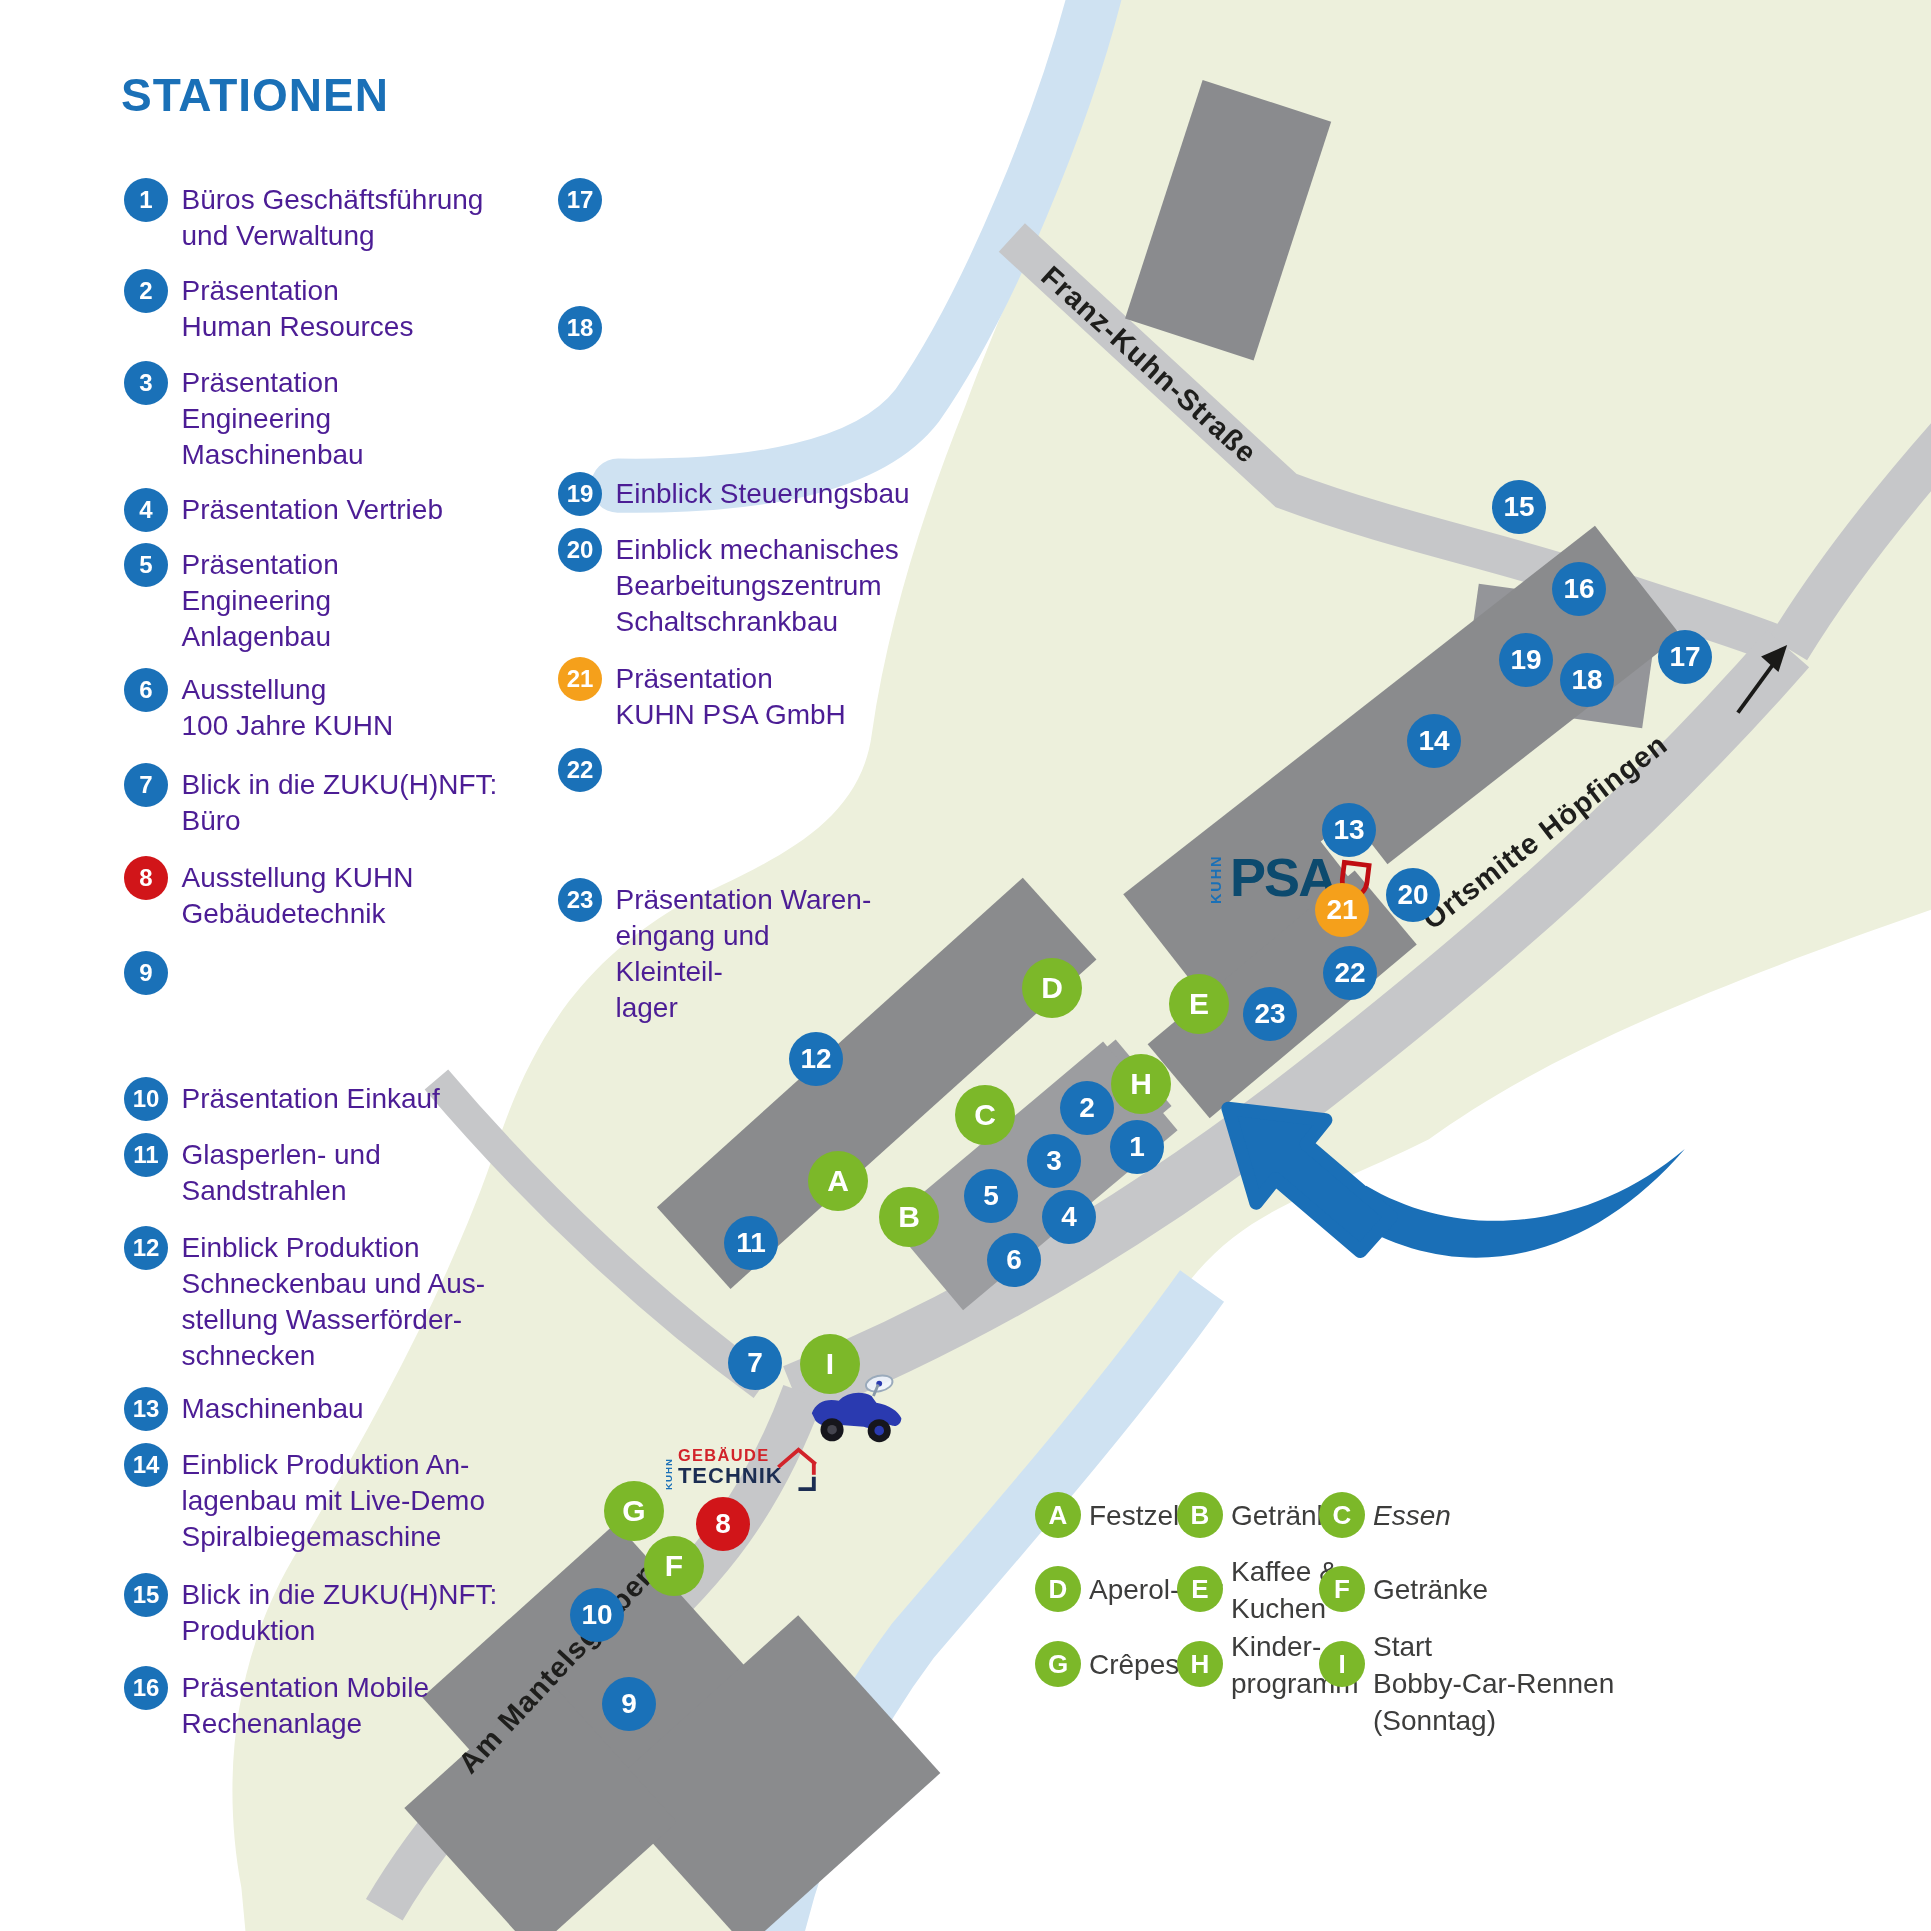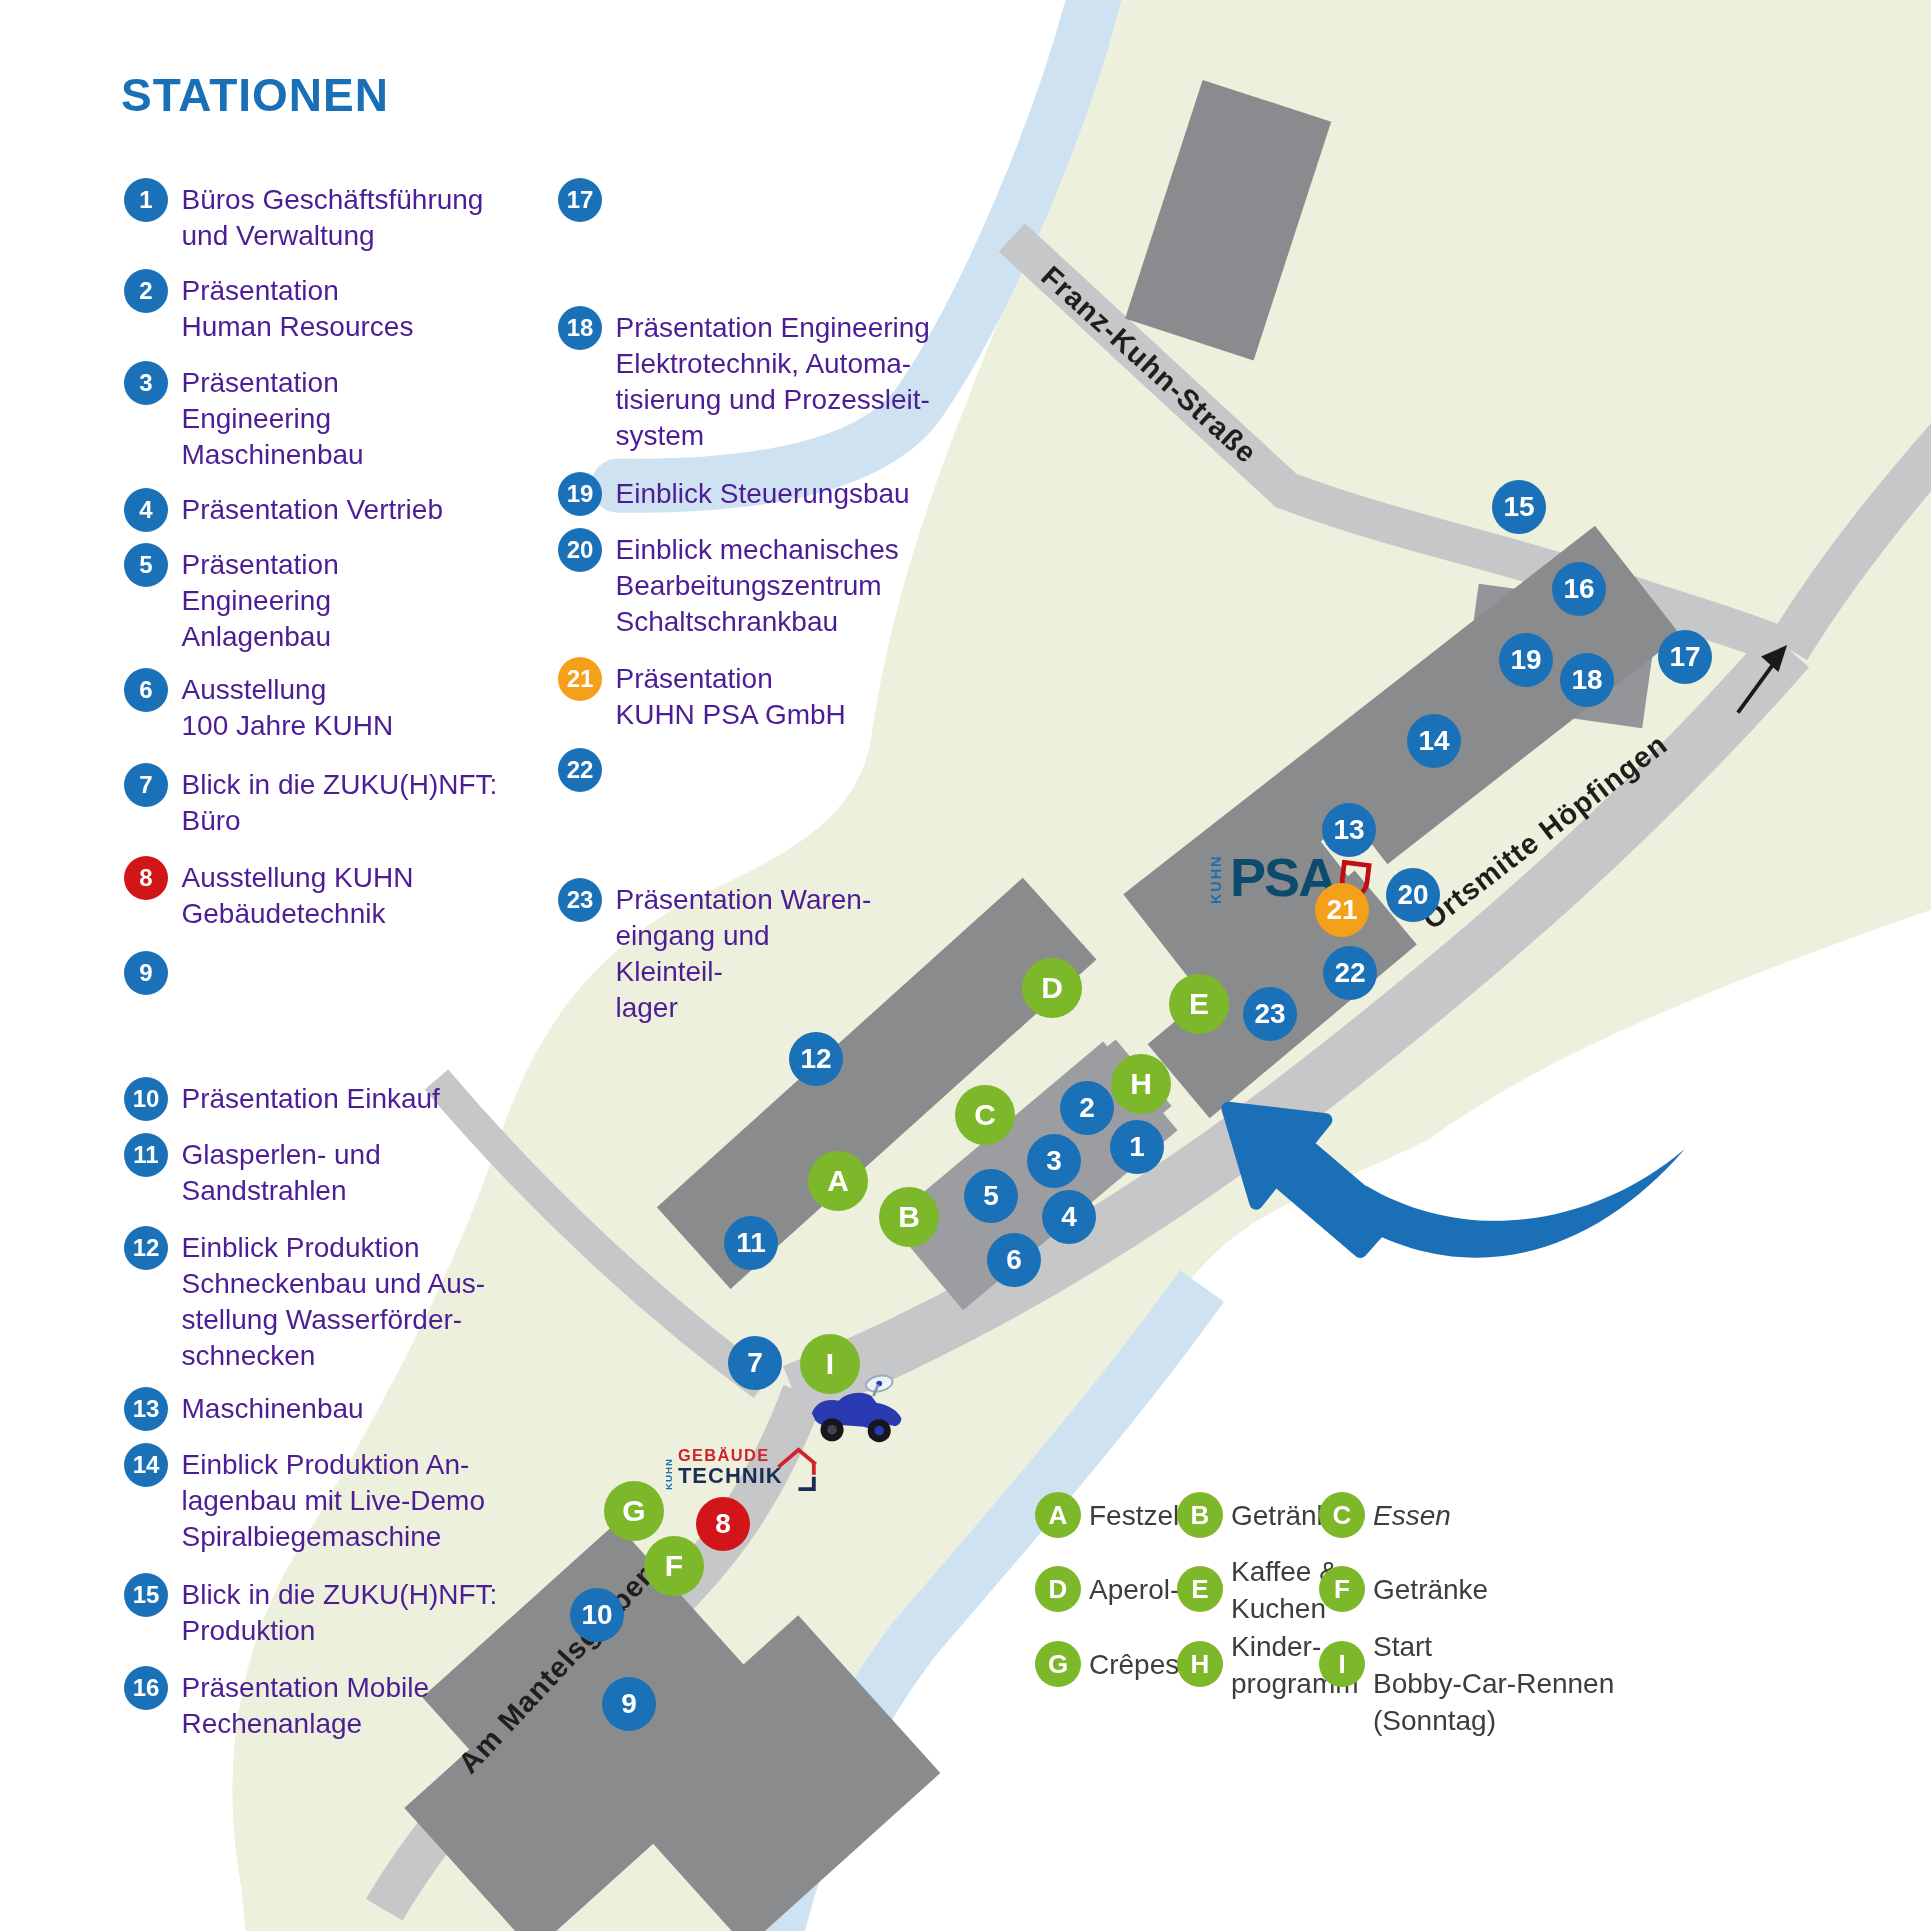--- a/index.html
+++ b/index.html
@@ -228,24 +228,20 @@
     <div class="legend-item" style="left: 124px; top: 1666px;">
       <div class="l-badge" style="background: rgb(26, 113, 184);">16</div>
       <div class="l-text">Präsentation Mobile
 Rechenanlage</div>
     </div>
     <div class="legend-item" style="left: 558px; top: 178px;">
       <div class="l-badge" style="background: rgb(26, 113, 184);">17</div>
     </div>
     <div class="legend-item" style="left: 558px; top: 306px;">
       <div class="l-badge" style="background: rgb(26, 113, 184);">18</div>
-      <div class="l-text">Präsentation Engineering
-Elektrotechnik, Automa-
-tisierung und Prozessleit-
-system</div>
     </div>
     <div class="legend-item" style="left: 558px; top: 472px;">
       <div class="l-badge" style="background: rgb(26, 113, 184);">19</div>
       <div class="l-text">Einblick Steuerungsbau</div>
     </div>
     <div class="legend-item" style="left: 558px; top: 528px;">
       <div class="l-badge" style="background: rgb(26, 113, 184);">20</div>
       <div class="l-text">Einblick mechanisches
 Bearbeitungszentrum
 Schaltschrankbau</div>

